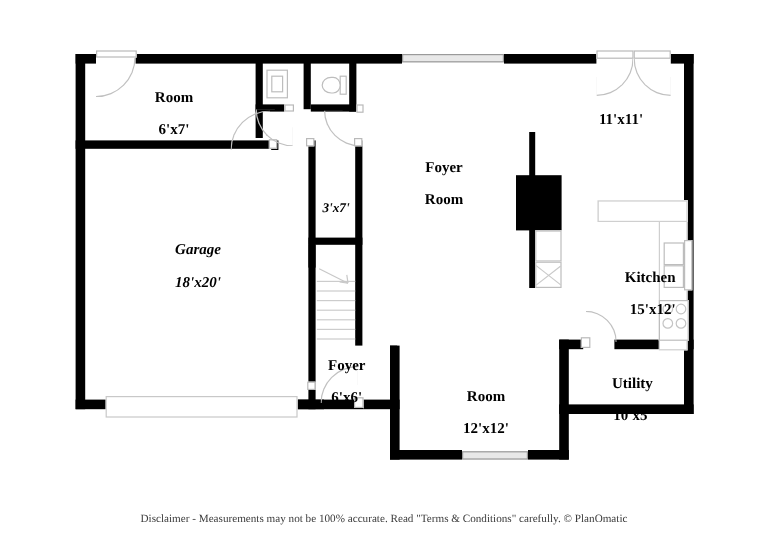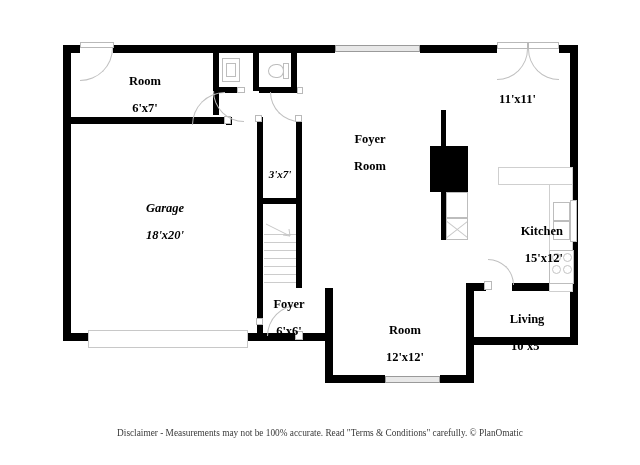--- a/index.html
+++ b/index.html
@@ -290,21 +290,21 @@
   <div class="label lbl-md" style="left:455px; top:80px; width:125px;">
     <span class="ln">11'x11'</span>
   </div>
 
   <div class="label lbl-md" style="left:473px; top:212px; width:90px;text-align:right;">
     <span class="ln">Kitchen</span>
     <span class="ln">15'x12'</span>
   </div>
 
   <div class="label lbl-md" style="left:484px; top:300px; width:86px;">
-    <span class="ln">Living</span>
+    <span class="ln">Utility</span>
     <span class="ln">10'x5'</span>
   </div>
 
   <div class="label lbl-md" style="left:249px; top:285px; width:80px;">
     <span class="ln">Foyer</span>
     <span class="ln">6'x6'</span>
   </div>
 
   <div class="label lbl-md" style="left:354px; top:311px; width:102px;">
     <span class="ln">Room</span>

